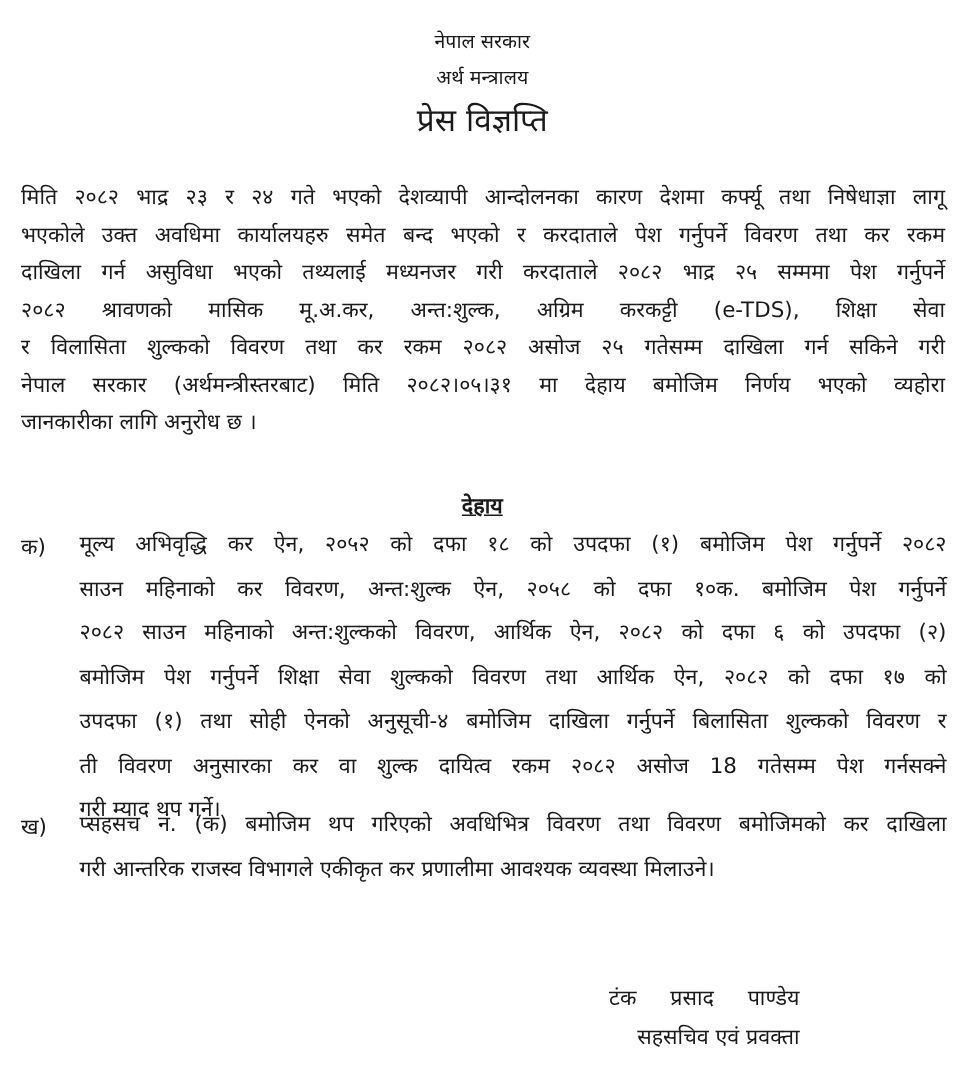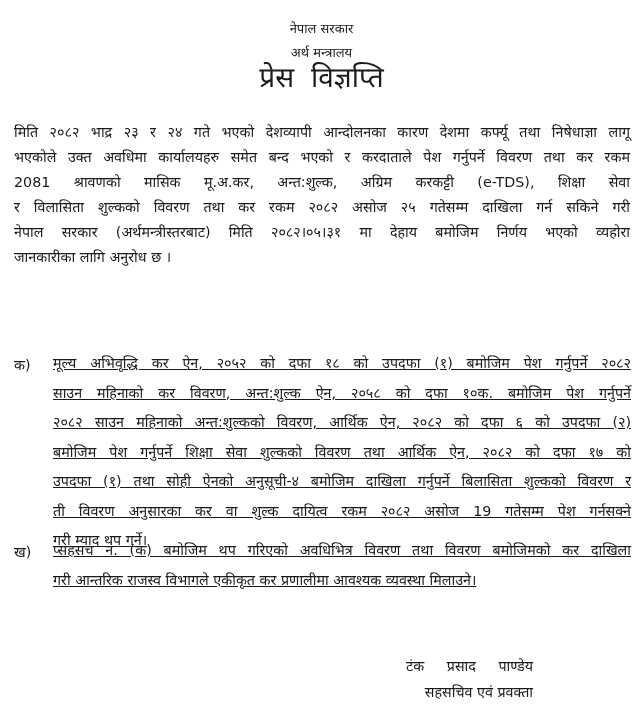--- a/index.html
+++ b/index.html
@@ -8,39 +8,39 @@
     font-family: "DejaVu Sans", sans-serif;
     color: #1a1a1a;
   }
   .page { position: relative; width: 547px; height: 711px; }
   .hdr {
     position: absolute; left: 0; width: 643px; text-align: center;
     font-size: 13px; line-height: 18px;
   }
   .hdr-gov { top: 20px; }
   .hdr-min { top: 44px; }
-  .hdr-title { top: 66px; font-size: 28px; line-height: 28px; font-family: Liberation Mono, monospace; }
+  .hdr-title { top: 66px; font-size: 21px; line-height: 28px; }
   .para {
     position: absolute; left: 14px; width: 616px;
     font-size: 14.3px; line-height: 25px; text-align: justify;
   }
   .intro { top: 120px; }
   .line { display: block; white-space: nowrap; }
   .just { text-align-last: justify; text-align: justify; white-space: normal; }
   .section-heading {
     position: absolute; top: 328px; left: 0; width: 643px; text-align: center;
     font-size: 14.3px; line-height: 20px; text-decoration: underline; font-weight: bold;
   }
   .item { position: absolute; left: 0; width: 643px; }
   .item-label {
     position: absolute; left: 14px; font-size: 14.3px; line-height: 25px;
   }
   .item-body {
     position: absolute; left: 53px; width: 578px;
-    font-size: 14.3px; line-height: 29.5px; text-decoration: underline;
+    font-size: 14.3px; line-height: 29.5px;
   }
   .item-ka { top: 349px; }
   .item-kha { top: 536px; }
   .sig {
     position: absolute; right: 14px; text-align: right;
     font-size: 14.3px; line-height: 22px;
   }
   .sig-name { top: 655px; word-spacing: 18px; }
   .sig-title { top: 681px; }
 </style>
@@ -49,36 +49,38 @@
 
 <div class="page">
 
   <div class="hdr hdr-gov">नेपाल सरकार</div>
   <div class="hdr hdr-min">अर्थ मन्त्रालय</div>
   <div class="hdr hdr-title">प्रेस विज्ञप्ति</div>
 
   <div class="para intro">
     <span class="line just">मिति २०८२ भाद्र २३ र २४ गते भएको देशव्यापी आन्दोलनका कारण देशमा कर्फ्यू तथा निषेधाज्ञा लागू</span>
     <span class="line just">भएकोले उक्त अवधिमा कार्यालयहरु समेत बन्द भएको र करदाताले पेश गर्नुपर्ने विवरण तथा कर रकम</span>
-    <span class="line just">2081 श्रावणको मासिक मू.अ.कर, अन्त:शुल्क, अग्रिम करकट्टी (e-TDS), शिक्षा सेवा</span>
+    <span class="line just">दाखिला गर्न असुविधा भएको तथ्यलाई मध्यनजर गरी करदाताले २०८२ भाद्र २५ सम्ममा पेश गर्नुपर्ने</span>
+    <span class="line just">२०८२ श्रावणको मासिक मू.अ.कर, अन्त:शुल्क, अग्रिम करकट्टी (e-TDS), शिक्षा सेवा</span>
     <span class="line just">र विलासिता शुल्कको विवरण तथा कर रकम २०८२ असोज २५ गतेसम्म दाखिला गर्न सकिने गरी</span>
     <span class="line just">नेपाल सरकार (अर्थमन्त्रीस्तरबाट) मिति २०८२।०५।३१ मा देहाय बमोजिम निर्णय भएको व्यहोरा</span>
     <span class="line">जानकारीका लागि अनुरोध छ ।</span>
   </div>
 
+  <div class="section-heading">देहाय</div>
 
   <div class="item item-ka">
     <span class="item-label" style="top:4px">क)</span>
     <div class="item-body">
       <span class="line just">मूल्य अभिवृद्धि कर ऐन, २०५२ को दफा १८ को उपदफा (१) बमोजिम पेश गर्नुपर्ने २०८२</span>
       <span class="line just">साउन महिनाको कर विवरण, अन्त:शुल्क ऐन, २०५८ को दफा १०क. बमोजिम पेश गर्नुपर्ने</span>
       <span class="line just">२०८२ साउन महिनाको अन्त:शुल्कको विवरण, आर्थिक ऐन, २०८२ को दफा ६ को उपदफा (२)</span>
       <span class="line just">बमोजिम पेश गर्नुपर्ने शिक्षा सेवा शुल्कको विवरण तथा आर्थिक ऐन, २०८२ को दफा १७ को</span>
       <span class="line just">उपदफा (१) तथा सोही ऐनको अनुसूची-४ बमोजिम दाखिला गर्नुपर्ने बिलासिता शुल्कको विवरण र</span>
-      <span class="line just">ती विवरण अनुसारका कर वा शुल्क दायित्व रकम २०८२ असोज 19 गतेसम्म पेश गर्नसक्ने</span>
+      <span class="line just">ती विवरण अनुसारका कर वा शुल्क दायित्व रकम २०८२ असोज 18 गतेसम्म पेश गर्नसक्ने</span>
       <span class="line">गरी म्याद थप गर्ने।</span>
     </div>
   </div>
 
   <div class="item item-kha">
     <span class="item-label" style="top:4px">ख)</span>
     <div class="item-body">
       <span class="line just">प्सहसच नं. (क) बमोजिम थप गरिएको अवधिभित्र विवरण तथा विवरण बमोजिमको कर दाखिला</span>
       <span class="line">गरी आन्तरिक राजस्व विभागले एकीकृत कर प्रणालीमा आवश्यक व्यवस्था मिलाउने।</span>
     </div>

